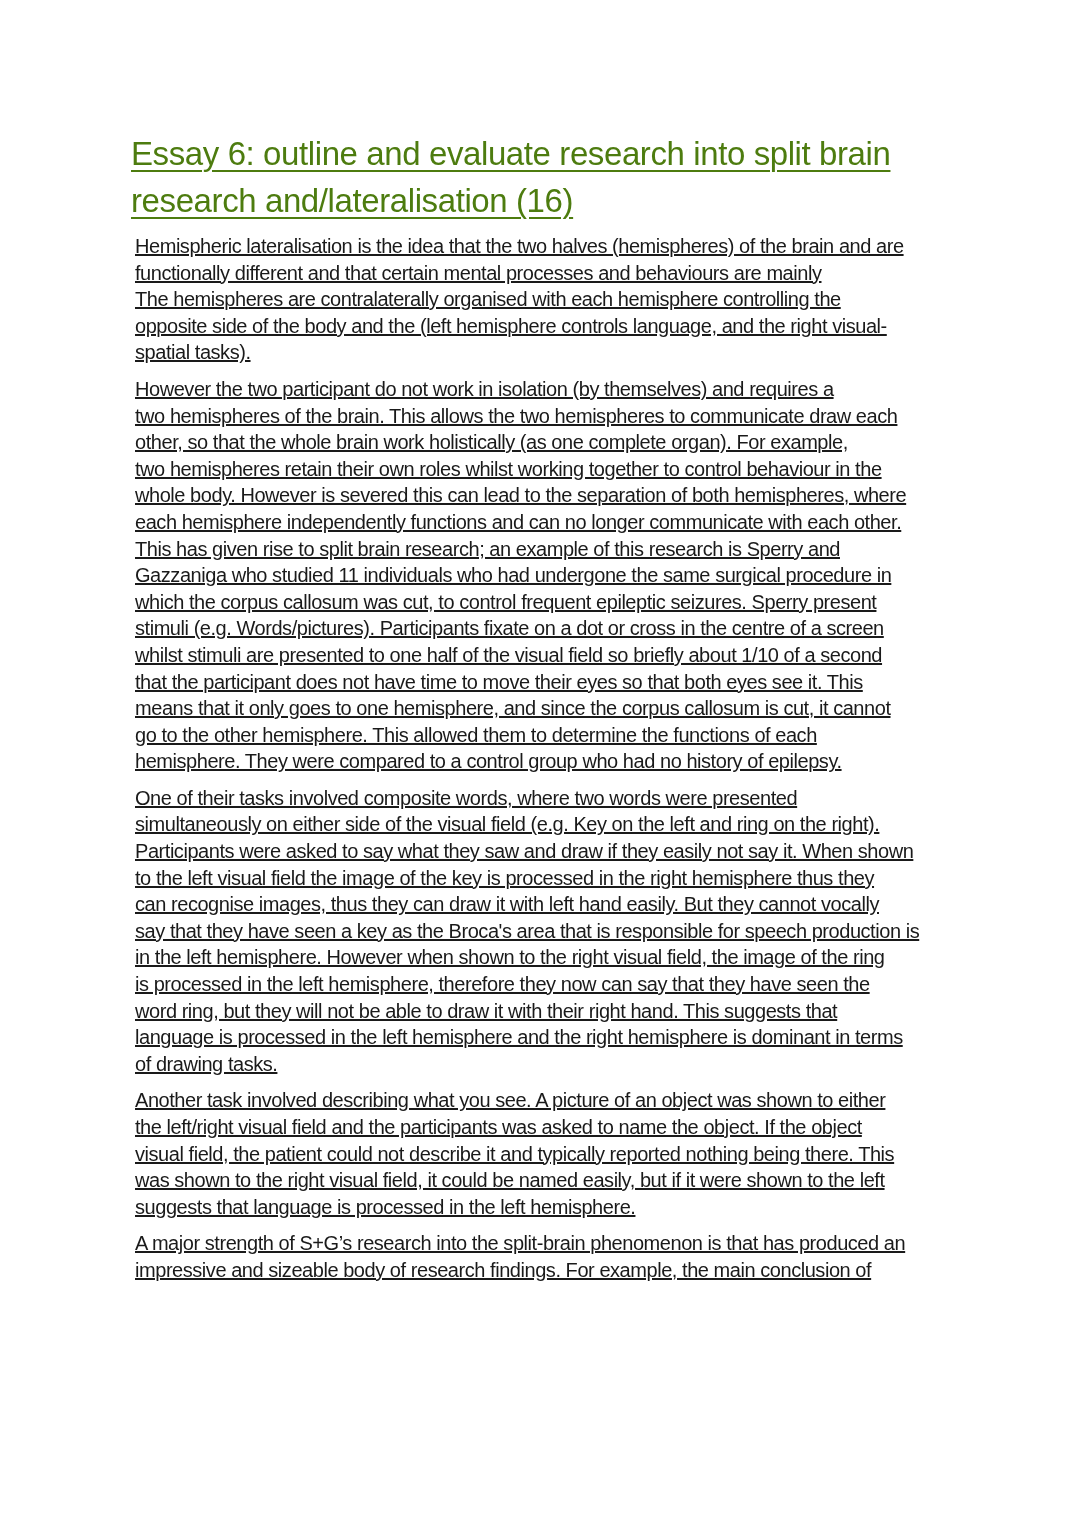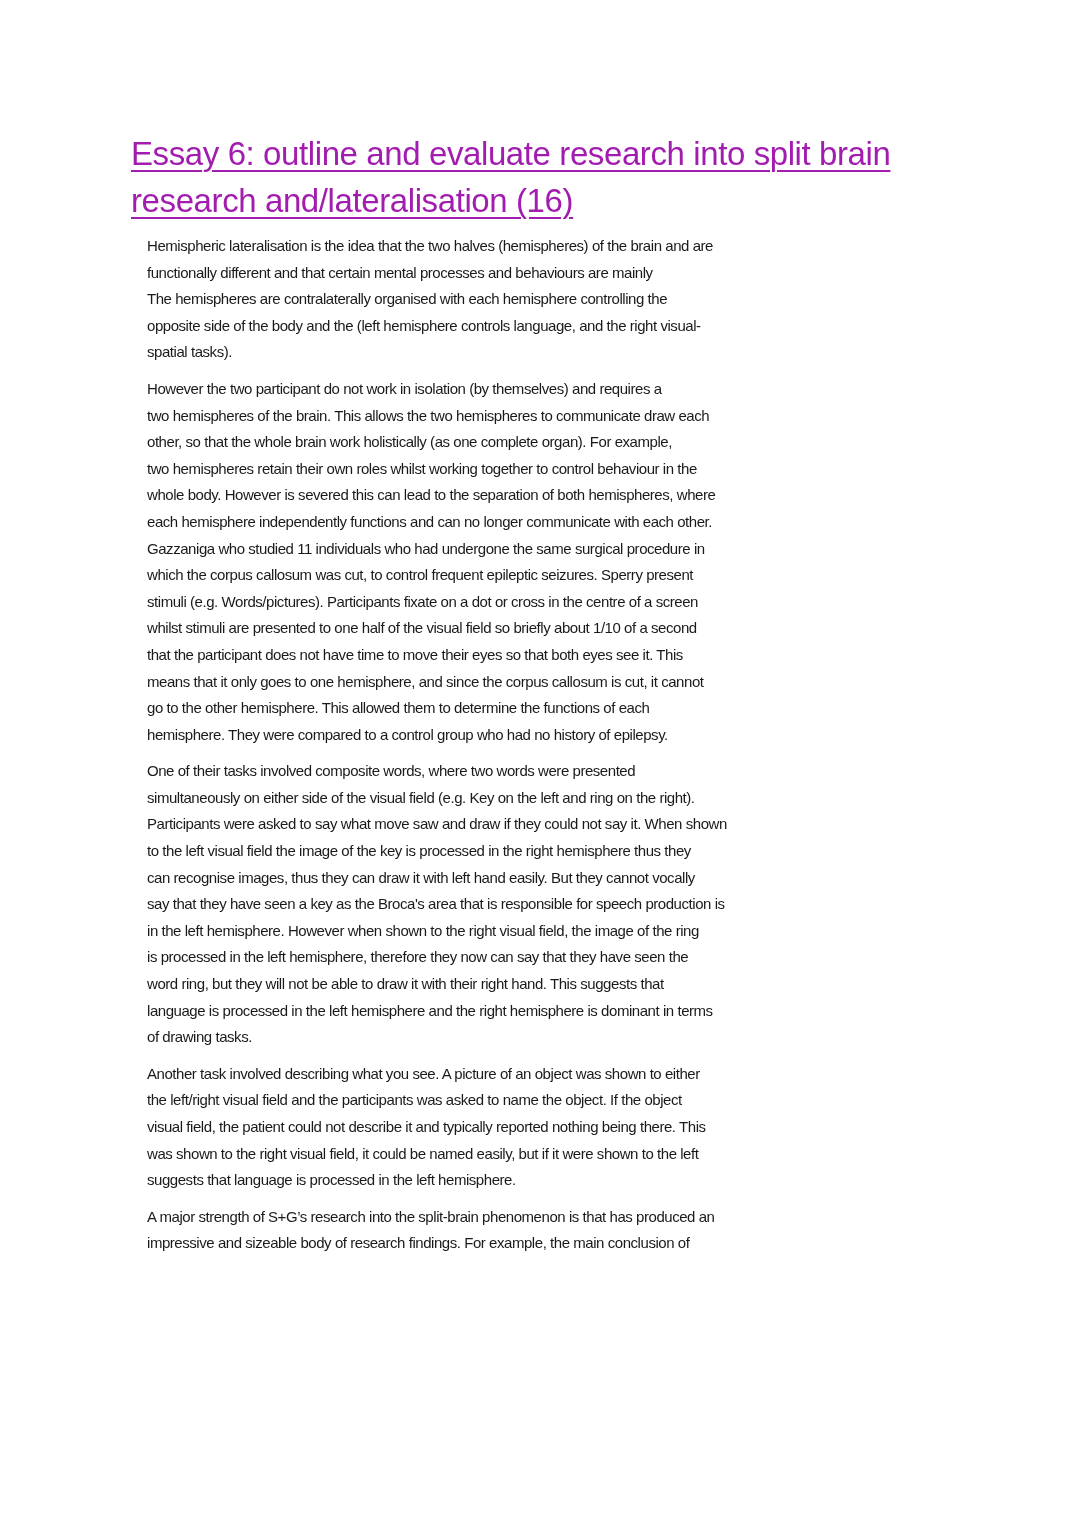--- a/index.html
+++ b/index.html
@@ -23,31 +23,32 @@
     }
     .title {
       margin: 0;
       font-size: 33px;
       font-weight: normal;
       line-height: 47px;
       text-decoration: underline;
       text-decoration-thickness: 2px;
       text-underline-offset: 5px;
       letter-spacing: -0.4px;
-      color: #a21caf;
+      color: #4d7c0f;
     }
     .title .tline { display: block; white-space: nowrap; }
     .body-text {
       margin-top: 9px;
     }
     .para {
-      margin: 0 0 10px 16px;
-      font-size: 15px;
+      margin: 0 0 10px 4px;
+      font-size: 20px;
       line-height: 26.6px;
       letter-spacing: -0.45px;
+      text-decoration: underline;
     }
     .para .line {
       display: block;
       white-space: nowrap;
     }
   </style>
 </head>
 <body>
 
 <div class="page">
@@ -66,34 +67,35 @@
       <span class="line">spatial tasks).</span>
     </p>
 
     <p class="para">
       <span class="line">However the two participant do not work in isolation (by themselves) and requires a</span>
       <span class="line">two hemispheres of the brain. This allows the two hemispheres to communicate draw each</span>
       <span class="line">other, so that the whole brain work holistically (as one complete organ). For example,</span>
       <span class="line">two hemispheres retain their own roles whilst working together to control behaviour in the</span>
       <span class="line">whole body. However is severed this can lead to the separation of both hemispheres, where</span>
       <span class="line">each hemisphere independently functions and can no longer communicate with each other.</span>
+      <span class="line">This has given rise to split brain research; an example of this research is Sperry and</span>
       <span class="line">Gazzaniga who studied 11 individuals who had undergone the same surgical procedure in</span>
       <span class="line">which the corpus callosum was cut, to control frequent epileptic seizures. Sperry present</span>
       <span class="line">stimuli (e.g. Words/pictures). Participants fixate on a dot or cross in the centre of a screen</span>
       <span class="line">whilst stimuli are presented to one half of the visual field so briefly about 1/10 of a second</span>
       <span class="line">that the participant does not have time to move their eyes so that both eyes see it. This</span>
       <span class="line">means that it only goes to one hemisphere, and since the corpus callosum is cut, it cannot</span>
       <span class="line">go to the other hemisphere. This allowed them to determine the functions of each</span>
       <span class="line">hemisphere. They were compared to a control group who had no history of epilepsy.</span>
     </p>
 
     <p class="para">
       <span class="line">One of their tasks involved composite words, where two words were presented</span>
       <span class="line">simultaneously on either side of the visual field (e.g. Key on the left and ring on the right).</span>
-      <span class="line">Participants were asked to say what move saw and draw if they could not say it. When shown</span>
+      <span class="line">Participants were asked to say what they saw and draw if they easily not say it. When shown</span>
       <span class="line">to the left visual field the image of the key is processed in the right hemisphere thus they</span>
       <span class="line">can recognise images, thus they can draw it with left hand easily. But they cannot vocally</span>
       <span class="line">say that they have seen a key as the Broca's area that is responsible for speech production is</span>
       <span class="line">in the left hemisphere. However when shown to the right visual field, the image of the ring</span>
       <span class="line">is processed in the left hemisphere, therefore they now can say that they have seen the</span>
       <span class="line">word ring, but they will not be able to draw it with their right hand. This suggests that</span>
       <span class="line">language is processed in the left hemisphere and the right hemisphere is dominant in terms</span>
       <span class="line">of drawing tasks.</span>
     </p>
 

